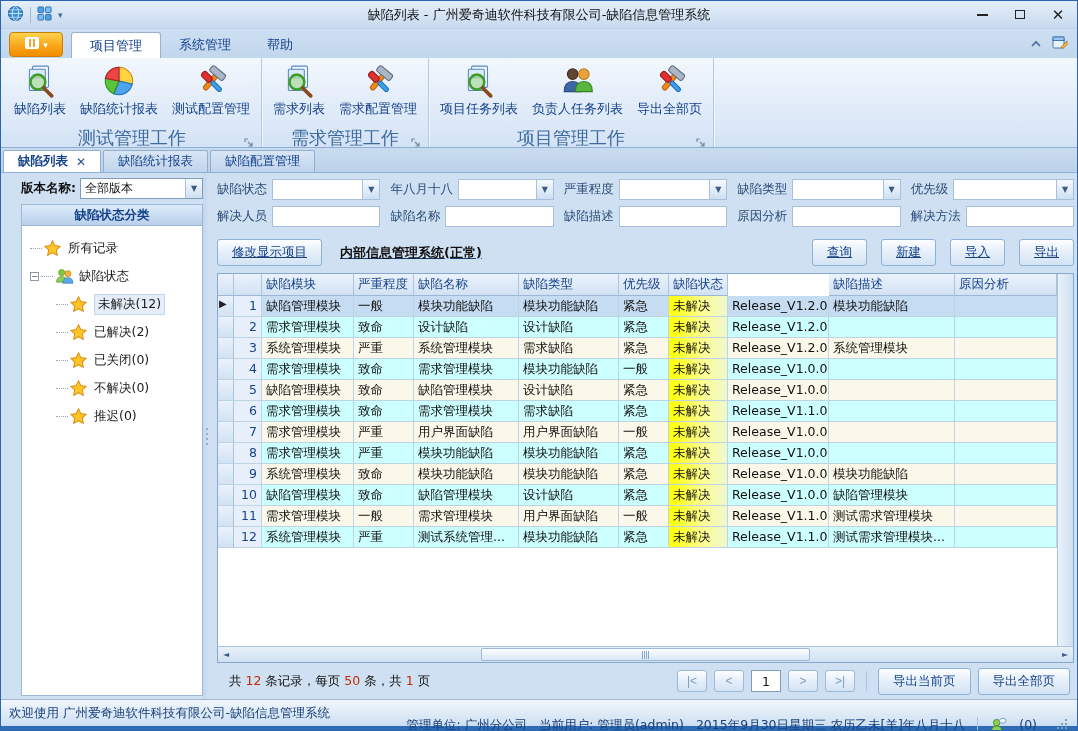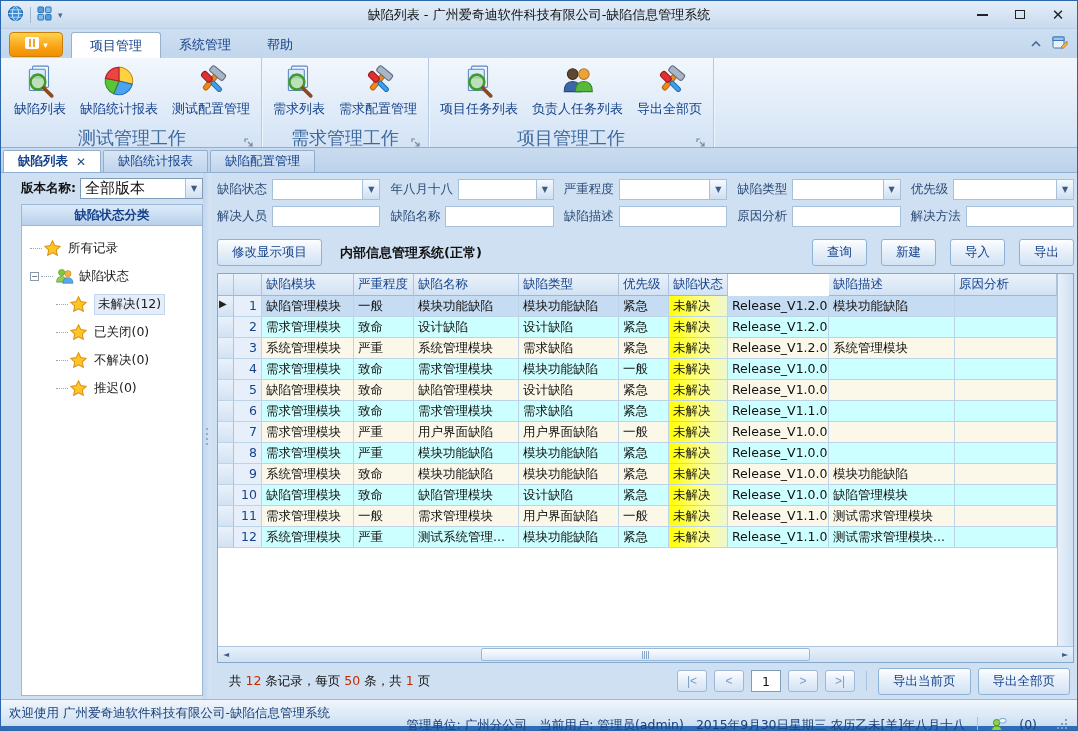--- a/index.html
+++ b/index.html
@@ -46,21 +46,21 @@
   .dtab .x { color:#274d86; font-weight:bold; font-size:12px; }
 
   
   .main { flex:1; display:flex; position:relative; background:#cfe0f2; overflow:hidden; }
 
   
   .sidebar { width:202px; flex:0 0 202px; display:flex; flex-direction:column; padding:5px 0 3px 20px; }
   .version-row { display:flex; align-items:center; gap:4px; margin-bottom:5px; }
   .version-label { font-weight:bold; color:#111; white-space:nowrap; }
   .combo { flex:1; height:21px; background:#fff; border:1px solid #7f9db9; display:flex; align-items:center; }
-  .combo .cval { flex:1; padding:0 4px; color:#111; font-size:15px; }
+  .combo .cval { flex:1; padding:0 4px; color:#111; font-size:12px; }
   .combo .cbtn { width:17px; height:100%; background:linear-gradient(#f5fafe,#cfe0f2); border-left:1px solid #a8c0da; display:flex; align-items:center; justify-content:center; font-size:8px; color:#3c5a84; }
   .cat-header { height:22px; background:linear-gradient(#dcebfa,#b9d0ea); border:1px solid #9db8d6; display:flex; align-items:center; justify-content:center; font-weight:bold; color:#15428b; }
   .tree { flex:1; background:#fff; border:1px solid #9db8d6; border-top:none; padding:8px 2px 2px 8px; overflow:hidden; }
   .titem { display:flex; align-items:center; height:28px; white-space:nowrap; color:#1a1a1a; }
   .titem .conn { border-top:1px dotted #9aa6b5; width:12px; margin-right:2px; }
   .titem .exp { width:9px; height:9px; border:1px solid #8899aa; background:#fff; font-size:8px; line-height:7px; text-align:center; color:#445; margin-right:2px; }
   .titem .tic { width:20px; height:18px; margin-right:4px; display:flex; align-items:center; }
   .titem.lvl2 { padding-left:26px; }
   .titem .tlabel.sel { background:#e4edf8; border:1px solid #c2d6ec; padding:1px 3px; }
 
@@ -71,21 +71,21 @@
   
   .content { flex:1; display:flex; flex-direction:column; padding:6px 3px 0 6px; overflow:hidden; }
   .filters { display:flex; flex-direction:column; gap:6px; margin-bottom:8px; }
   .frow { display:flex; gap:10px; }
   .fpair { display:flex; align-items:center; gap:5px; flex:1; }
   .fpair .flabel { color:#2b4a77; white-space:nowrap; }
   .fctrl { flex:1; height:21px; background:#fff; border:1px solid #a7c0dc; display:flex; }
   .fctrl .spacer { flex:1; }
   .fctrl .cbtn { width:17px; background:linear-gradient(#f5fafe,#cfe0f2); border-left:1px solid #a8c0da; display:flex; align-items:center; justify-content:center; font-size:8px; color:#3c5a84; }
 
-  .toolbar { display:flex; align-items:center; margin:4px 0 7px 0; }
+  .toolbar { display:flex; align-items:center; margin:4px 0 7px 0;text-decoration:underline; }
   .btn { background:linear-gradient(#fdfeff,#e7f0fa 45%,#d3e3f4); border:1px solid #8db2d8; border-radius:3px; color:#15428b; font-size:12.5px; padding:4px 14px; white-space:nowrap; }
   .sys-label { font-weight:bold; color:#111; margin-left:18px; font-size:13px; }
   .toolbar .right { margin-left:auto; display:flex; gap:14px; }
 
   
   .gridwrap { flex:1; border:1px solid #85a8cc; background:#fff; display:flex; flex-direction:column; overflow:hidden; }
   .gridbody { flex:1; display:flex; overflow:hidden; }
   .gridcols { flex:1; overflow:hidden; }
   .grow { display:flex; height:21px; }
   .grow.header { height:22px; }
@@ -380,20 +380,29 @@
             </span>
             <span class="tlabel sel">未解决(12)</span>
           </div>
           <div class="titem lvl2">
             <span class="conn"></span>
             <span class="tic">
               <svg width="17" height="17" viewBox="0 0 16 16">
                 <path d="M8 .8 l2.2 4.5 5 .7 -3.6 3.4 .9 4.9 L8 12 3.5 14.3 l.9-4.9 L.8 6 l5-.7 Z" fill="#ffc525" stroke="#d98f1a"></path>
               </svg>
             </span>
+            <span class="tlabel">已解决(2)</span>
+          </div>
+          <div class="titem lvl2">
+            <span class="conn"></span>
+            <span class="tic">
+              <svg width="17" height="17" viewBox="0 0 16 16">
+                <path d="M8 .8 l2.2 4.5 5 .7 -3.6 3.4 .9 4.9 L8 12 3.5 14.3 l.9-4.9 L.8 6 l5-.7 Z" fill="#ffc525" stroke="#d98f1a"></path>
+              </svg>
+            </span>
             <span class="tlabel">已关闭(0)</span>
           </div>
           <div class="titem lvl2">
             <span class="conn"></span>
             <span class="tic">
               <svg width="17" height="17" viewBox="0 0 16 16">
                 <path d="M8 .8 l2.2 4.5 5 .7 -3.6 3.4 .9 4.9 L8 12 3.5 14.3 l.9-4.9 L.8 6 l5-.7 Z" fill="#ffc525" stroke="#d98f1a"></path>
               </svg>
             </span>
             <span class="tlabel">不解决(0)</span>

